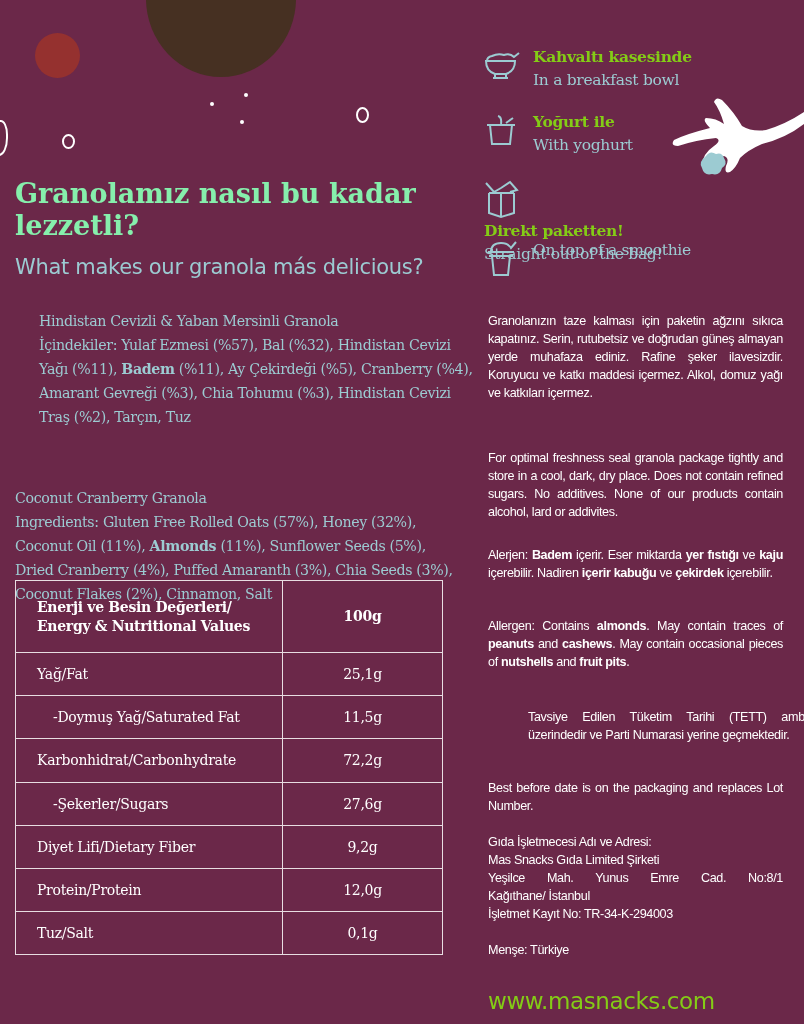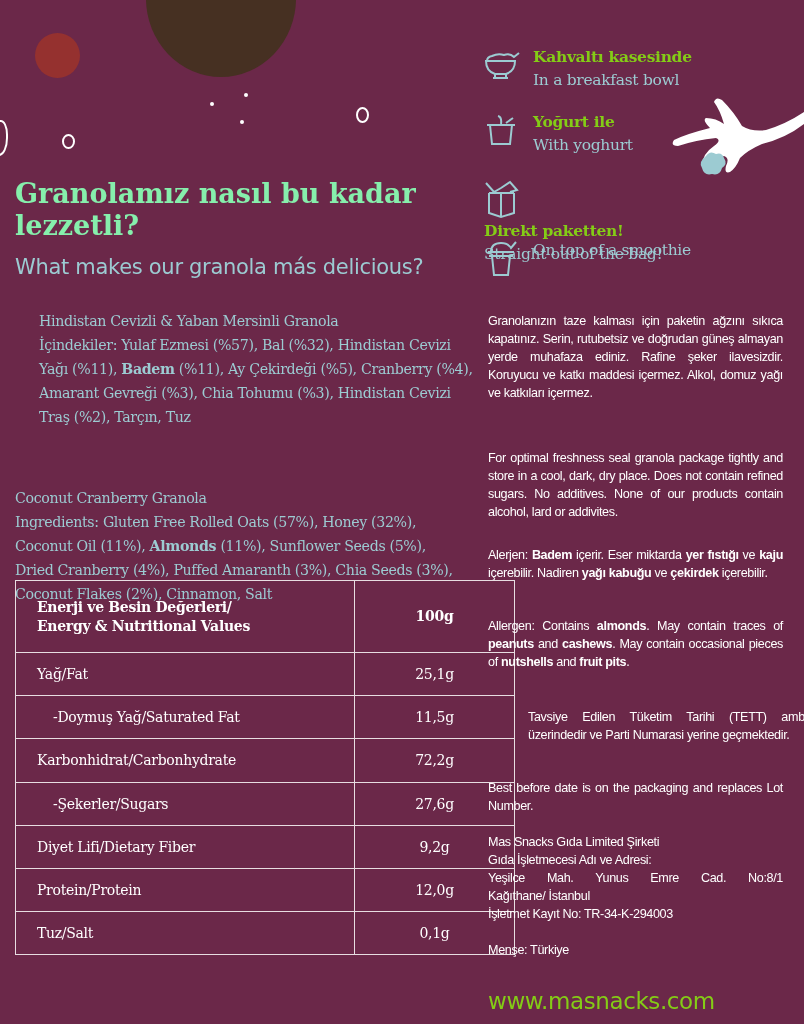--- a/index.html
+++ b/index.html
@@ -35,21 +35,21 @@
 
   .ingredients {
     left: 15px; width: 440px;
     font-family: "DejaVu Serif", serif; font-size: 14.2px; line-height: 24px;
     color: #9ccbd2; letter-spacing: -0.35px;
   }
   .ingredients b { font-weight: bold; }
 
   
   .nutri {
-    left: 15px; top: 580px; width: 500px;
+    left: 15px; top: 580px; width: 428px;
     border-collapse: collapse;
     font-family: "DejaVu Serif", serif; color: #fff;
   }
   .nutri td {
     border: 1.5px solid #e8dde2; font-size: 14px; letter-spacing: -0.3px;
     padding: 0 0 0 21px; height: 43.2px;
   }
   .nutri td.val { text-align: center; padding: 12px; width: 160px; }
   .nutri tr.head td { height: 72px; font-weight: bold; line-height: 19px; font-size: 14px; }
   .nutri td.indent { padding-left: 37px; }
@@ -189,29 +189,29 @@
 </div>
 
 <svg class="abs hand" viewBox="0 0 138 96">
   <path fill="#fff" d="M138 28 Q120 42 96 48 Q82 54 74 62 Q70 72 64 76 Q58 78 60 70 Q64 62 58 60 Q48 62 44 72 Q40 78 36 70 Q36 58 48 50 Q56 44 50 42 Q30 44 12 50 Q4 50 8 44 Q20 38 44 32 Q36 24 40 22 Q50 22 58 28 Q54 14 48 6 Q50 0 56 4 Q68 16 76 30 Q86 36 100 34 Q120 28 138 16 Z"></path>
   <path fill="#9ccbd2" d="M40 60 Q44 54 50 58 Q56 56 58 62 Q62 68 56 72 Q54 80 46 78 Q38 80 36 72 Q32 66 40 60 Z"></path>
 </svg>
 
 <div class="abs rtext" style="top:312px;">Granolanızın taze kalması için paketin ağzını sıkıca kapatınız. Serin, rutubetsiz ve doğrudan güneş almayan yerde muhafaza ediniz. Rafine şeker ilavesizdir. Koruyucu ve katkı maddesi içermez. Alkol, domuz yağı ve katkıları içermez.</div>
 <div class="abs rtext" style="top:437px;margin-top:12px;">For optimal freshness seal granola package tightly and store in a cool, dark, dry place. Does not contain refined sugars. No additives. None of our products contain alcohol, lard or addivites.</div>
 
-<div class="abs rtext" style="top:546px;"><span>Alerjen: </span><b>Badem</b><span> içerir. Eser miktarda </span><b>yer fıstığı</b><span> ve </span><b>kaju</b><span> içerebilir. Nadiren </span><b>yağı kabuğu</b><span> ve </span><b>çekirdek</b><span> içerebilir.</span></div>
+<div class="abs rtext" style="top:546px;"><span>Alerjen: </span><b>Badem</b><span> içerir. Eser miktarda </span><b>yer fıstığı</b><span> ve </span><b>kaju</b><span> içerebilir. Nadiren </span><b>içerir kabuğu</b><span> ve </span><b>çekirdek</b><span> içerebilir.</span></div>
 
 <div class="abs rtext" style="top:617px;"><span>Allergen: Contains </span><b>almonds</b><span>. May contain traces of </span><b>peanuts</b><span> and </span><b>cashews</b><span>. May contain occasional pieces of </span><b>nutshells</b><span> and </span><b>fruit pits</b><span>.</span></div>
 
 <div class="abs rtext" style="top:708px;margin-left:40px;">Tavsiye Edilen Tüketim Tarihi (TETT) ambalaj üzerindedir ve Parti Numarasi yerine geçmektedir.</div>
 <div class="abs rtext" style="top:779px;">Best before date is on the packaging and replaces Lot Number.</div>
 
 <div class="abs rtext left" style="top:833px;">
+  <div>Gıda İşletmecesi Adı ve Adresi:</div>
   <div>Mas Snacks Gıda Limited Şirketi</div>
-  <div>Gıda İşletmecesi Adı ve Adresi:</div>
   <div style="text-align:justify;text-align-last:justify;">Yeşilce Mah. Yunus Emre Cad. No:8/1</div>
   <div>Kağıthane/ İstanbul</div>
   <div>İşletmet Kayıt No: TR-34-K-294003</div>
 </div>
 <div class="abs rtext left" style="top:941px;">Menşe: Türkiye</div>
 
 <div class="abs website">www.masnacks.com</div>
 
 </body></html>

